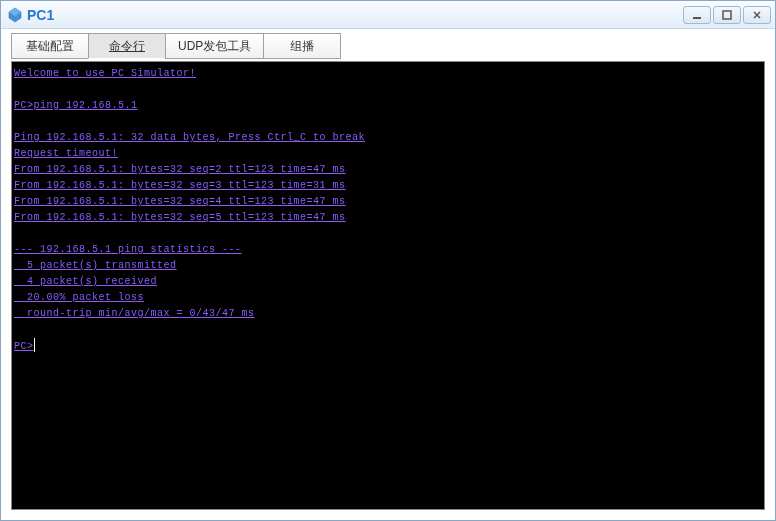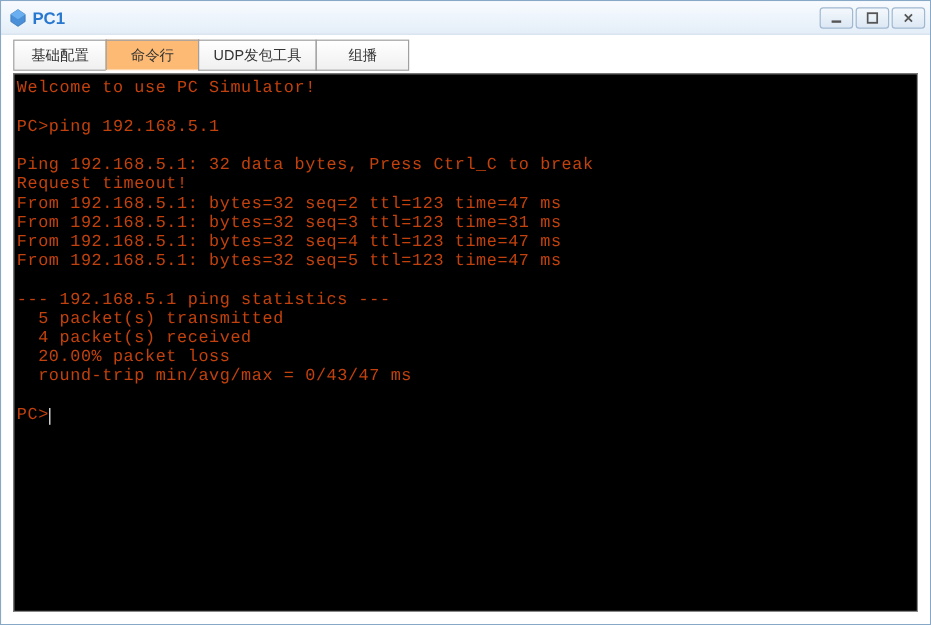--- a/index.html
+++ b/index.html
@@ -75,42 +75,44 @@
       border-bottom: 1px solid #a0a0a0;
       display: flex;
       align-items: center;
       justify-content: center;
       font-size: 12px;
       color: #333;
       cursor: pointer;
       margin-right: -1px;
     }
     .tab.active {
-      background: #fdba74;
+      background: #e5e5e5;
       border-bottom: 1px solid #ffffff;
       font-weight: normal;
+      text-decoration: underline;
     }
     .terminal-wrap {
       flex: 1;
       padding: 0 10px 10px 10px;
       background: #ffffff;
     }
     .terminal {
       width: 100%;
       height: 100%;
       background: #000000;
-      color: #c2410c;
+      color: #8b5cf6;
       font-family: "Courier New", monospace;
-      font-size: 14px;
+      font-size: 10px;
       line-height: 16px;
       padding: 4px 2px;
       white-space: pre;
       overflow: hidden;
       border: 1px solid #888;
       letter-spacing: 0.5px;
+      text-decoration: underline;
     }
     .cursor {
       display: inline-block;
       width: 1px;
       height: 14px;
       background: #ffffff;
       margin-left: 0px;
       vertical-align: text-bottom;
     }
   </style>

